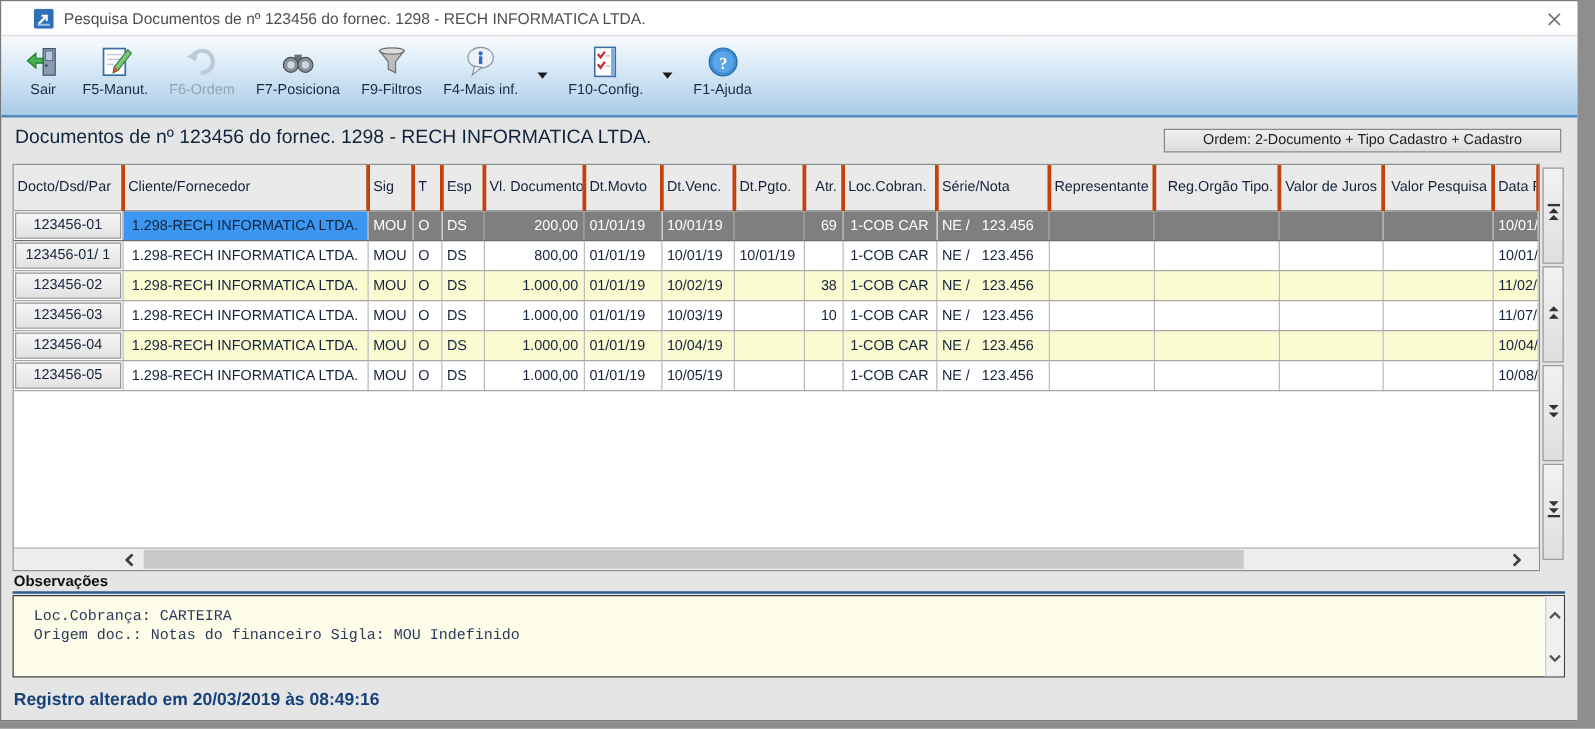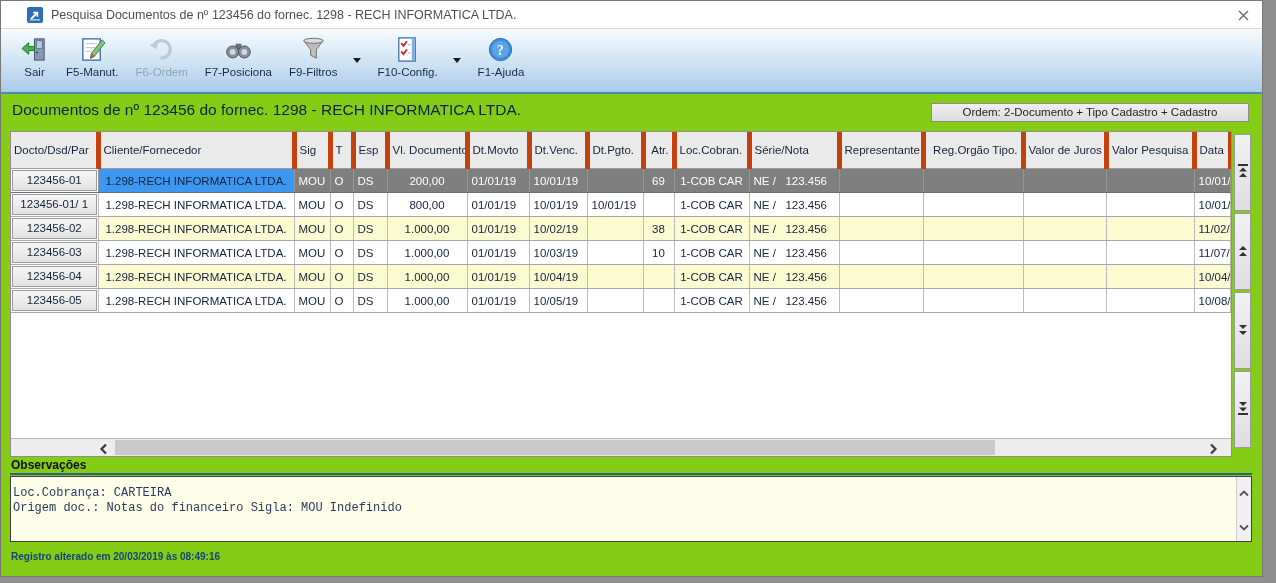--- a/index.html
+++ b/index.html
@@ -1,17 +1,17 @@
 <!DOCTYPE html>
 <html><head>
 <meta charset="utf-8">
 <style>
   html,body{margin:0;padding:0;}
   body{background:#8e8e8e;font-family:"Liberation Sans",sans-serif;width:1276px;height:583px;overflow:hidden;}
-  .window{position:absolute;left:0;top:0;width:1263px;height:577px;background:#84cc16;border:1px solid #787878;box-sizing:border-box;overflow:hidden;}
+  .window{position:absolute;left:0;top:0;width:1263px;height:577px;background:#e5e5e5;border:1px solid #787878;box-sizing:border-box;overflow:hidden;}
 
   
   .titlebar{position:relative;height:27px;background:#ffffff;border-bottom:1px solid #d8d8d8;}
   .title-icon{position:absolute;left:26px;top:6px;width:16px;height:16px;}
   .title-text{position:absolute;left:50px;top:7px;font-size:12.5px;color:#4f4f4f;white-space:nowrap;}
   .close-btn{position:absolute;right:10px;top:5px;width:18px;height:18px;display:flex;align-items:center;justify-content:center;cursor:pointer;}
 
   
   .toolbar{position:relative;height:59px;background:linear-gradient(#f8fbfe,#ddecf8 35%,#b6d3ec 85%,#a9cae7);border-bottom:2px solid #4e88c0;display:flex;align-items:flex-start;padding:4px 0 0 14px;box-sizing:content-box;}
   .tbtn{display:flex;flex-direction:column;align-items:center;padding:0 5px;margin-right:7px;cursor:pointer;}
@@ -20,24 +20,24 @@
   .tbtn.disabled .tlabel{color:#93a3b6;}
   .ddarrow{width:0;height:0;border:4px solid transparent;border-top:5px solid #1a1a1a;margin:25px 12px 0 3px;cursor:pointer;}
 
   
   .heading{position:absolute;left:11px;top:100px;font-size:15.5px;color:#10233c;white-space:nowrap;}
   .order-btn{position:absolute;left:930px;top:102px;width:318px;height:19px;background:linear-gradient(#efefef,#dcdcdc);border:1px solid #8a8a8a;box-sizing:border-box;font-size:11.5px;color:#222;text-align:center;line-height:17px;cursor:pointer;}
 
   
   .table-wrap{position:absolute;left:9px;top:130px;width:1222px;height:326px;background:#ffffff;border:1px solid #8f8f8f;box-sizing:border-box;overflow:hidden;}
   table{border-collapse:collapse;table-layout:fixed;width:1220px;font-size:11.5px;color:#16233c;}
-  th{background:#eaeaea;border-right:5px solid #c2410c;border-bottom:1px solid #9e9e9e;font-weight:normal;height:36px;padding:0 3px;overflow:hidden;white-space:nowrap;text-align:left;font-size:11.5px;}
+  th{background:#eaeaea;border-right:3px solid #c2410c;border-bottom:1px solid #9e9e9e;font-weight:normal;height:36px;padding:0 3px;overflow:hidden;white-space:nowrap;text-align:left;font-size:11.5px;}
   th.r{text-align:right;}
   td{border-right:1px solid #bcbcbc;border-bottom:1px solid #a8a8a8;height:23px;padding:0 4px;overflow:hidden;white-space:nowrap;}
-  td.c{text-align:center;} td.r{text-align:center;} td.pre{white-space:pre;}
+  td.c{text-align:center;} td.r{text-align:right;} td.pre{white-space:pre;}
   tr.white td{background:#ffffff;}
   tr.yellow td{background:#fbfbd2;}
   tr.selected td{background:#7f7f7f;color:#ffffff;border-right-color:#969696;border-bottom-color:#6e6e6e;}
   tr.selected td.selcell{background:#3d97f0;color:#0e2440;}
   td.doctocell{background:#ffffff !important;padding:0;}
   .rowbtn{margin:1px 1px;height:19px;line-height:19px;background:linear-gradient(#f6f6f6,#e2e2e2);border:1px solid #9a9a9a;text-align:center;color:#16233c;cursor:pointer;}
 
   
   .hscroll{position:absolute;left:0;bottom:0;width:1220px;height:17px;background:#ededed;border-top:1px solid #b5b5b5;}
   .hthumb{position:absolute;left:104px;top:1px;width:880px;height:15px;background:#c9c9c9;cursor:pointer;}
@@ -45,25 +45,25 @@
   .harrow.left{left:88px;} .harrow.right{left:1198px;}
 
   
   .vnav{position:absolute;left:1233px;top:133px;width:17px;}
   .vnav-btn{width:17px;height:77px;background:linear-gradient(#f2f2f2,#dedede);border:1px solid #9a9a9a;box-sizing:border-box;margin-bottom:2px;display:flex;align-items:center;justify-content:center;cursor:pointer;}
 
   
   .obs-label{position:absolute;left:10px;top:457px;font-size:12px;font-weight:bold;color:#101010;}
   .obs-underline{position:absolute;left:9px;top:472px;width:1242px;height:2px;background:#2e5e8e;}
   .obs-box{position:absolute;left:9px;top:475px;width:1242px;height:66px;background:#fdfde9;border:1px solid #3f3f3f;box-sizing:border-box;}
-  .obs-text{padding:9px 2px;font-family:"Liberation Mono",monospace;font-size:12px;line-height:15px;color:#2b3a5c;white-space:pre;}
+  .obs-text{padding:9px 16px;font-family:"Liberation Mono",monospace;font-size:12px;line-height:15px;color:#2b3a5c;white-space:pre;}
   .obs-scroll{position:absolute;right:0;top:0;width:15px;height:100%;background:#f0f0f0;border-left:1px solid #cfcfcf;box-sizing:border-box;}
   .obs-scroll .chev{position:absolute;left:2px;} .chev.up{top:6px;} .chev.down{bottom:6px;}
 
-  .status{position:absolute;left:10px;top:550px;font-size:10px;font-weight:bold;color:#17427a;white-space:nowrap;}
+  .status{position:absolute;left:10px;top:550px;font-size:14px;font-weight:bold;color:#17427a;white-space:nowrap;}
 </style>
 </head>
 <body>
 
 <div class="window">
 
   <div class="titlebar">
     <span class="title-icon">
       <svg width="16" height="16" viewBox="0 0 16 16">
           <rect width="16" height="16" rx="2" fill="#2f6fb5"></rect>
@@ -125,20 +125,31 @@
         <span class="tlabel">F7-Posiciona</span>
       </div>
       <div class="tbtn">
         <span class="ticon">
           <svg width="29" height="29" viewBox="0 0 30 30">
             <path d="M5 6 H25 L18 15 V24 L12 21 V15 Z" fill="#bdbdbd" stroke="#6e6e6e"></path>
             <ellipse cx="15" cy="6" rx="10" ry="2.6" fill="#dcdcdc" stroke="#6e6e6e"></ellipse>
           </svg>
         </span>
         <span class="tlabel">F9-Filtros</span>
+      </div>
+      <div class="tbtn">
+        <span class="ticon">
+          <svg width="29" height="29" viewBox="0 0 30 30">
+            <ellipse cx="15" cy="11.5" rx="10.5" ry="8.5" fill="#eef2f8" stroke="#8a94a8"></ellipse>
+            <path d="M10 18.5 L8 26 L16 19.5 Z" fill="#eef2f8" stroke="#8a94a8"></path>
+            <circle cx="15" cy="8" r="1.7" fill="#2c6cc8"></circle>
+            <rect x="13.6" y="10.4" width="2.8" height="6.4" fill="#2c6cc8"></rect>
+          </svg>
+        </span>
+        <span class="tlabel">F4-Mais inf.</span>
       </div>
       <span class="ddarrow"></span>
       <div class="tbtn">
         <span class="ticon">
           <svg width="29" height="29" viewBox="0 0 30 30">
             <rect x="6" y="3" width="17" height="24" fill="#fff" stroke="#3a6ea5" stroke-width="1.3"></rect>
             <rect x="19.5" y="3.7" width="2.8" height="22.6" fill="#7aaede"></rect>
             <path d="M8.5 8.5 l2.3 2.8 3.6-4.8" stroke="#c52f2f" stroke-width="2" fill="none"></path>
             <path d="M8.5 17 l2.3 2.8 3.6-4.8" stroke="#c52f2f" stroke-width="2" fill="none"></path>
             <path d="M15.5 10 H18.5 M15.5 18.5 H18.5" stroke="#9ab4cc" stroke-width="1"></path>

